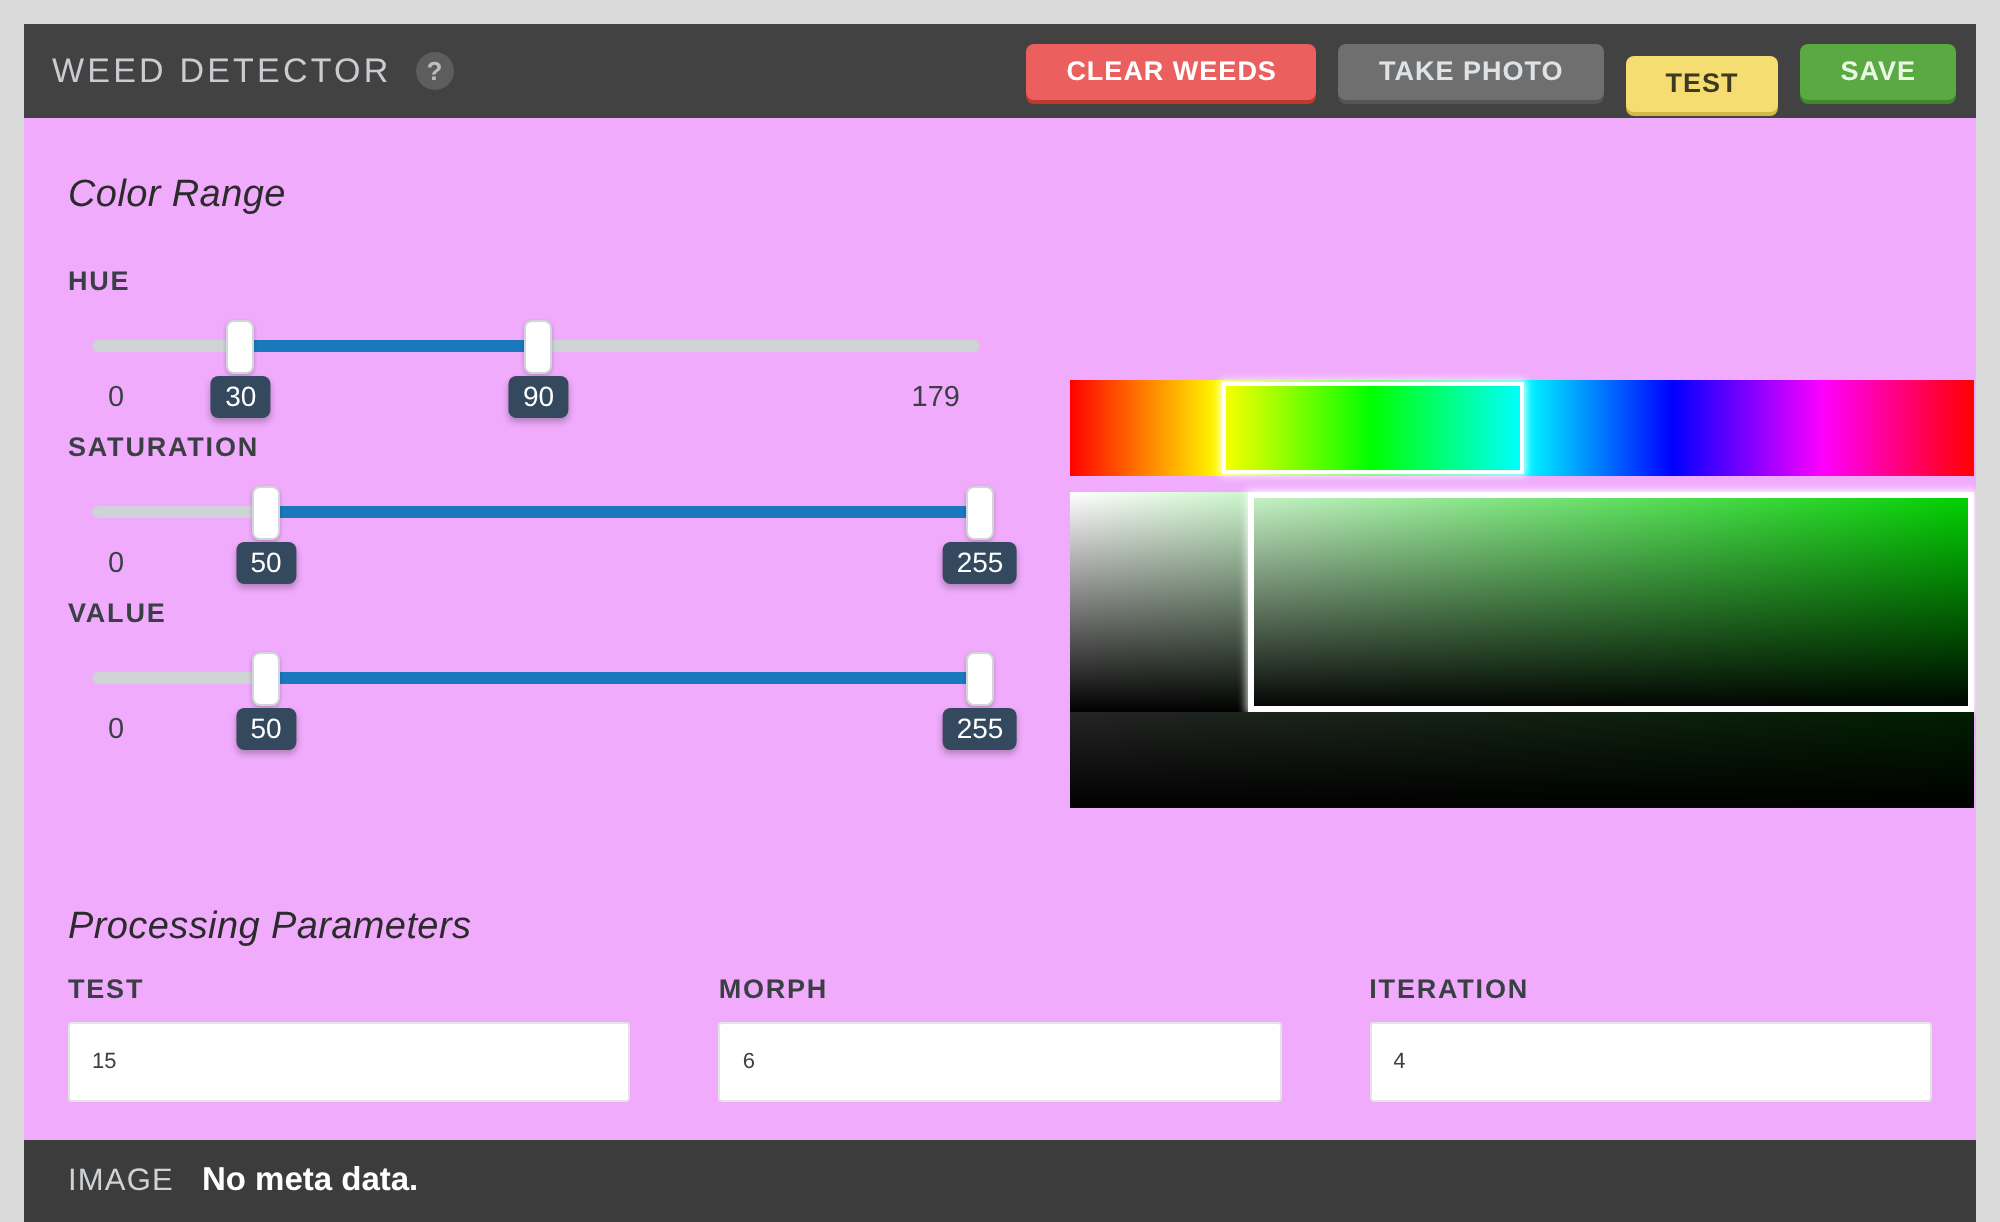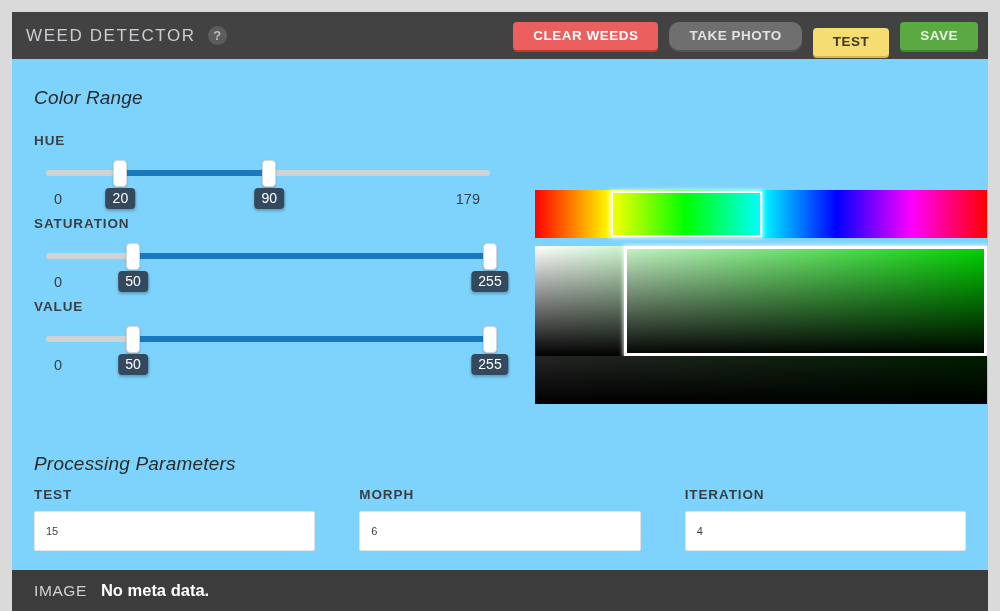--- a/index.html
+++ b/index.html
@@ -11,21 +11,21 @@
     background: #dadada;
     font-family: "Liberation Sans", sans-serif;
   }
 
   #app {
     position: absolute;
     left: 12px;
     top: 12px;
     width: 976px;
     height: 599px;
-    background: #7dd3fc;
+    background: #f0abfc;
     overflow: hidden;
   }
 
   
   .titlebar {
     position: relative;
     height: 47px;
     background: #424242;
     display: flex;
     align-items: center;
@@ -64,21 +64,21 @@
     font-size: 13.5px;
     font-weight: bold;
     letter-spacing: 0.5px;
     padding: 0 20px;
     height: 28px;
     line-height: 28px;
     cursor: pointer;
     white-space: nowrap;
   }
   .tb-btn.clear   { background: #eb5f5f; color: #ffffff; box-shadow: 0 2px 0 #c0392b; }
-  .tb-btn.photo   { background: #6f6f6f; color: #dfe3e6; box-shadow: 0 2px 0 #555555; border-radius: 10px; }
+  .tb-btn.photo   { background: #6f6f6f; color: #dfe3e6; box-shadow: 0 2px 0 #555555; }
   .tb-btn.test    { background: #f6dd72; color: #3d3a24; box-shadow: 0 2px 0 #d4b948; margin-top: 12px; }
   .tb-btn.save    { background: #5aa942; color: #eaf7e4; box-shadow: 0 2px 0 #3f8a2c; text-align: center; }
 
   
   .content { position: relative; padding: 0; }
 
   .section-title {
     font-size: 19px;
     font-style: italic;
     font-weight: 400;
@@ -276,21 +276,21 @@
         <div class="field-label">HUE</div>
         <div class="slider-wrap">
           <div class="track"></div>
           <div class="track-fill" id="hue-fill" style="left: 86.4144px; width: 148.829px;"></div>
           <div class="handle" id="hue-h1" style="left: 79.4144px;"></div>
           <div class="handle" id="hue-h2" style="left: 228.243px;"></div>
         </div>
         <div class="scale-row">
           <span class="scale-min">0</span>
           <span class="scale-max">179</span>
-          <span class="badge" id="hue-b1" style="left: 86.4144px;">20</span>
+          <span class="badge" id="hue-b1" style="left: 86.4144px;">30</span>
           <span class="badge" id="hue-b2" style="left: 235.243px;">90</span>
         </div>
       </div>
 
       <div class="slider-group">
         <div class="field-label">SATURATION</div>
         <div class="slider-wrap">
           <div class="track"></div>
           <div class="track-fill" id="sat-fill" style="left: 99.0684px; width: 356.932px;"></div>
           <div class="handle" id="sat-h1" style="left: 92.0684px;"></div>

